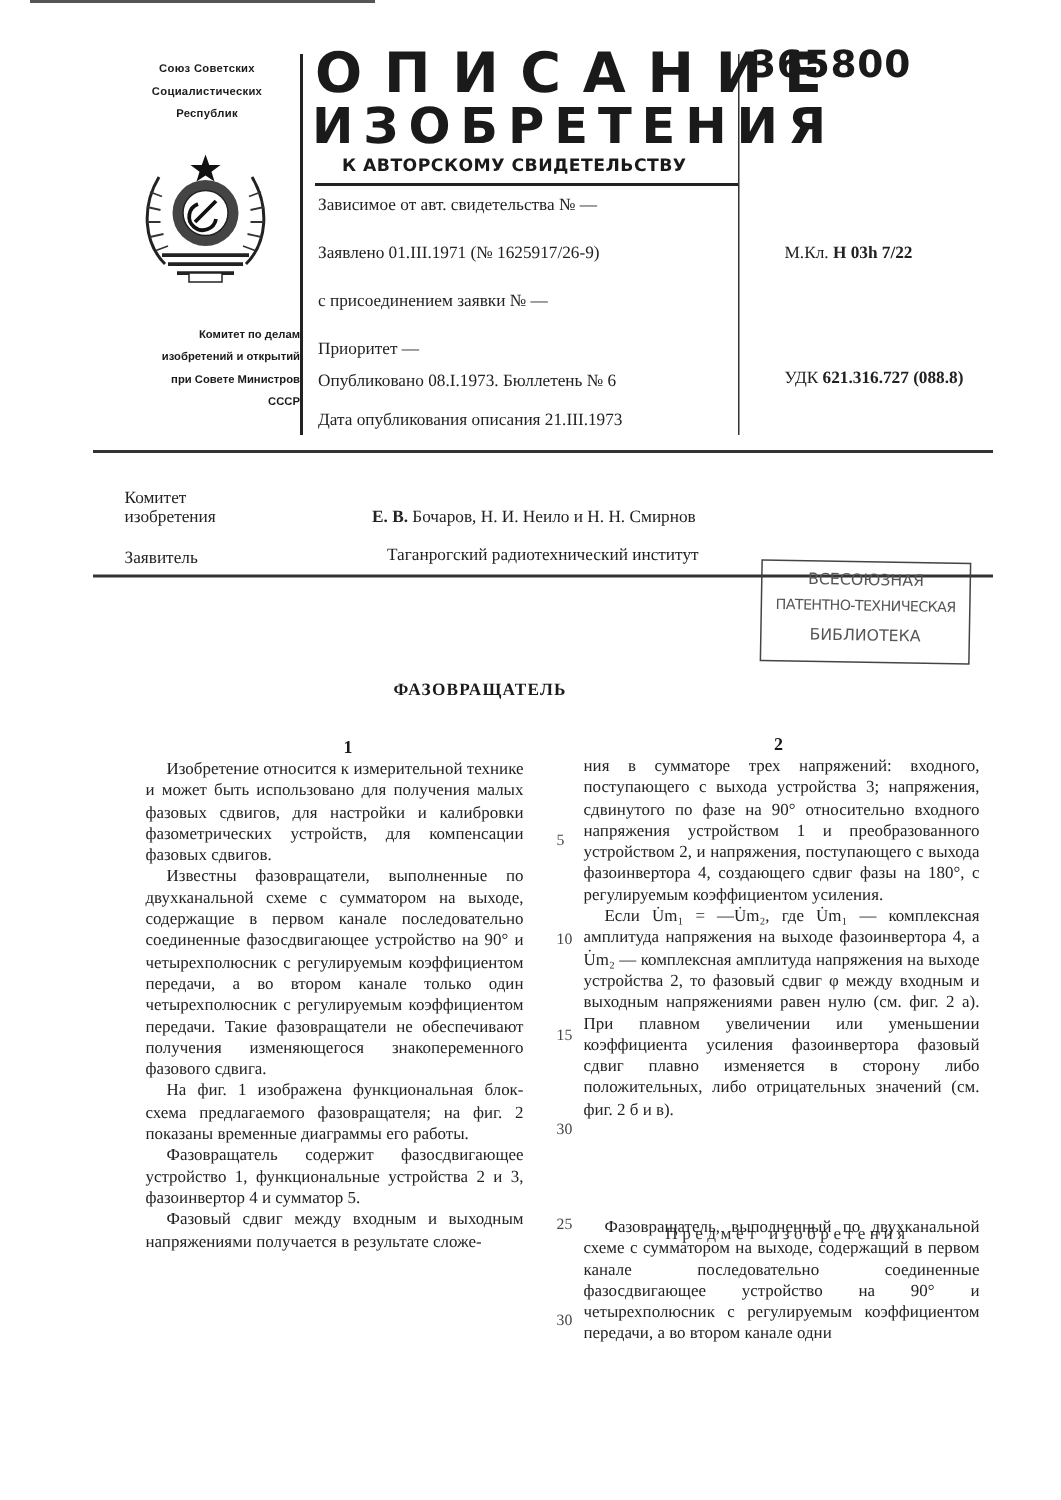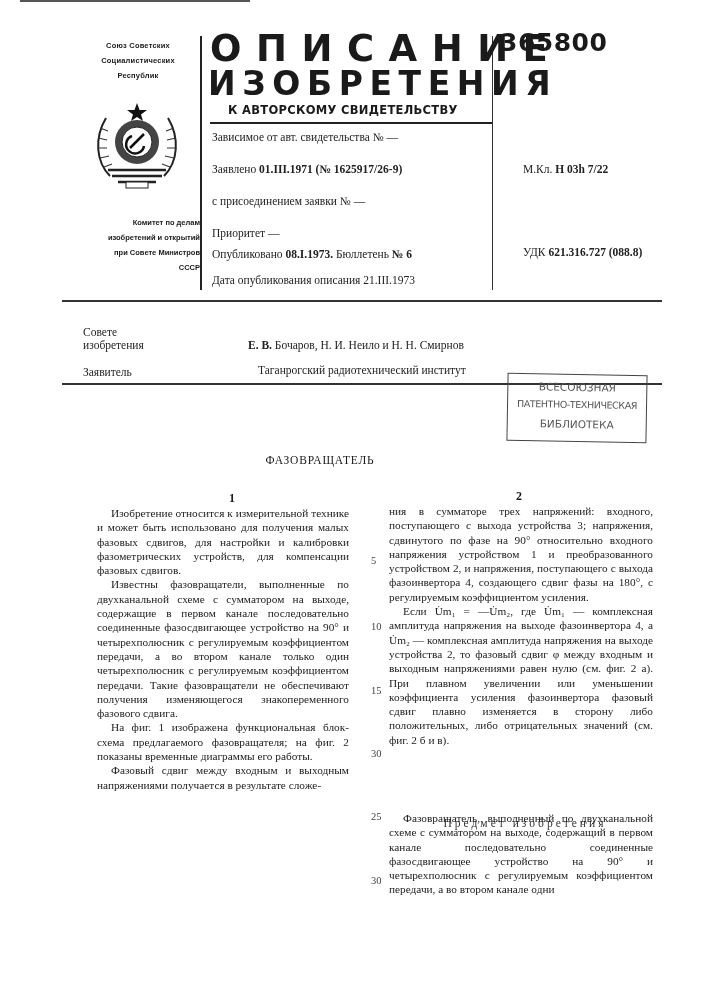--- a/index.html
+++ b/index.html
@@ -10,28 +10,28 @@
   .emblem { left: 92px; top: 98px; width: 90px; height: 92px; }
   .committee { left: 76px; top: 215px; width: 124px; text-align: right; font-family: "Liberation Sans", sans-serif; font-weight: bold; font-size: 7.5px; line-height: 15px; }
   .vline1 { left: 200px; top: 36px; width: 2px; height: 254px; background: #222; }
   .vline2 { left: 492px; top: 36px; width: 1px; height: 254px; background: #333; }
   .title1 { left: 210px; top: 30px; width: 282px; font-family: "DejaVu Sans", sans-serif; font-weight: bold; font-size: 37px; line-height: 38px; letter-spacing: 14.5px; white-space: nowrap; }
   .title2 { left: 208px; top: 65px; width: 285px; font-family: "DejaVu Sans", sans-serif; font-weight: bold; font-size: 33px; line-height: 38px; letter-spacing: 6.6px; white-space: nowrap; }
   .subtitle { left: 228px; top: 103px; font-family: "DejaVu Sans", sans-serif; font-weight: bold; font-size: 11.5px; letter-spacing: 0.3px; white-space: nowrap; }
   .subline { left: 210px; top: 122px; width: 282px; height: 2px; background: #222; }
   .patnum { left: 500px; top: 28px; font-family: "DejaVu Sans", sans-serif; font-weight: bold; font-size: 25px; letter-spacing: 0.5px; }
   .meta { left: 212px; font-size: 11.5px; white-space: nowrap; color: #222; }
-  .meta b { font-weight: bold; text-align: right; }
+  .meta b { font-weight: normal; text-align: right; }
   .rmeta { left: 500px; font-size: 11.5px; white-space: nowrap; color: #222; margin-left: 23px; }
   .hr1 { left: 62px; top: 300px; width: 600px; height: 2px; background: #333; }
   .hr2 { left: 62px; top: 383px; width: 600px; height: 2px; background: #333; }
   .lbl { left: 83px; font-size: 11.5px; line-height: 13px; color: #222; }
   .val { font-size: 11.5px; white-space: nowrap; color: #222; }
   .stamp { left: 507px; top: 374px; width: 138px; height: 66px; border: 1.5px solid #444; transform: rotate(1deg); font-family: "DejaVu Sans", sans-serif; font-size: 10.5px; text-align: center; color: #555; line-height: 20px; }
-  .doc-title { left: 0; width: 640px; top: 454px; text-align: center; font-weight: normal; font-size: 11.5px; letter-spacing: 0.8px; }
+  .doc-title { left: 0; width: 640px; top: 454px; text-align: center; font-weight: bold; font-size: 11.5px; letter-spacing: 0.8px; }
   .colnum { font-weight: bold; font-size: 12px; }
   .col { width: 252px; font-size: 11.3px; line-height: 14.3px; text-align: justify; color: #222; }
   .col p { margin: 0; text-indent: 14px; }
   .col p.noind { text-indent: 0; }
   .lnum { font-size: 10.5px; color: #444; }
   .section-h { left: 390px; width: 270px; top: 777px; text-align: center; font-size: 11.5px; letter-spacing: 3px; color: #333; margin-top: 40px; }
 </style>
 </head>
 <body>
 
@@ -87,21 +87,21 @@
 <div class="abs meta" style="top:227px">Приоритет —</div>
 <div class="abs meta" style="top:248px"><span>Опубликовано </span><b>08.I.1973.</b><span> Бюллетень </span><b>№ 6</b></div>
 <div class="abs meta" style="top:274px">Дата опубликования описания 21.III.1973</div>
 
 <div class="abs rmeta" style="top:163px"><span>М.Кл. </span><b>H 03h 7/22</b></div>
 <div class="abs rmeta" style="top:246px"><span>УДК </span><b>621.316.727 (088.8)</b></div>
 
 <div class="abs hr1"></div>
 
 <div class="abs lbl" style="top:326px">
-  <div>Совете</div>
+  <div>Комитет</div>
   <div>изобретения</div>
 </div>
 <div class="abs val" style="left:248px; top:339px"><b>Е. В.</b><b style="font-weight:normal"> Бочаров, Н. И. Неило и Н. Н. Смирнов</b></div>
 <div class="abs lbl" style="top:366px">Заявитель</div>
 <div class="abs val" style="left:258px; top:364px">Таганрогский радиотехнический институт</div>
 
 <div class="abs hr2"></div>
 
 <div class="abs stamp">
   <div style="margin-top:2px">ВСЕСОЮЗНАЯ</div>
@@ -111,20 +111,21 @@
 
 <div class="abs doc-title">ФАЗОВРАЩАТЕЛЬ</div>
 
 <div class="abs colnum" style="left:229px; top:491px">1</div>
 <div class="abs colnum" style="left:516px; top:489px">2</div>
 
 <div class="abs col" style="left:97px; top:506px">
   <p>Изобретение относится к измерительной технике и может быть использовано для получения малых фазовых сдвигов, для настройки и калибровки фазометрических устройств, для компенсации фазовых сдвигов.</p>
   <p>Известны фазовращатели, выполненные по двухканальной схеме с сумматором на выходе, содержащие в первом канале последовательно соединенные фазосдвигающее устройство на 90° и четырехполюсник с регулируемым коэффициентом передачи, а во втором канале только один четырехполюсник с регулируемым коэффициентом передачи. Такие фазовращатели не обеспечивают получения изменяющегося знакопеременного фазового сдвига.</p>
   <p>На фиг. 1 изображена функциональная блок-схема предлагаемого фазовращателя; на фиг. 2 показаны временные диаграммы его работы.</p>
+  <p>Фазовращатель содержит фазосдвигающее устройство 1, функциональные устройства 2 и 3, фазоинвертор 4 и сумматор 5.</p>
   <p>Фазовый сдвиг между входным и выходным напряжениями получается в результате сложе-</p>
 </div>
 
 <div class="abs lnum" style="left:371px; top:555px">5</div>
 <div class="abs lnum" style="left:371px; top:621px">10</div>
 <div class="abs lnum" style="left:371px; top:685px">15</div>
 <div class="abs lnum" style="left:371px; top:748px">30</div>
 <div class="abs lnum" style="left:371px; top:811px">25</div>
 <div class="abs lnum" style="left:371px; top:875px">30</div>
 

